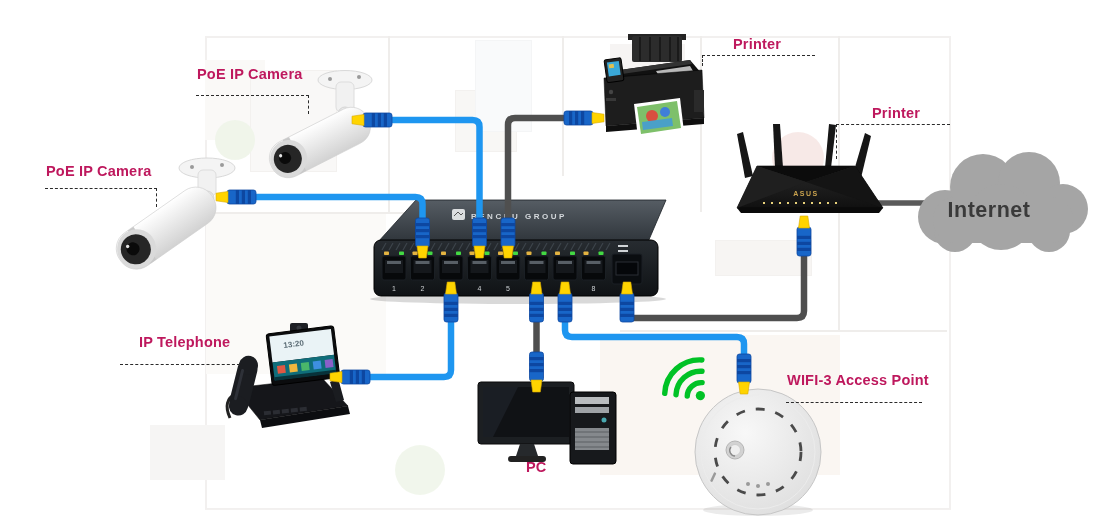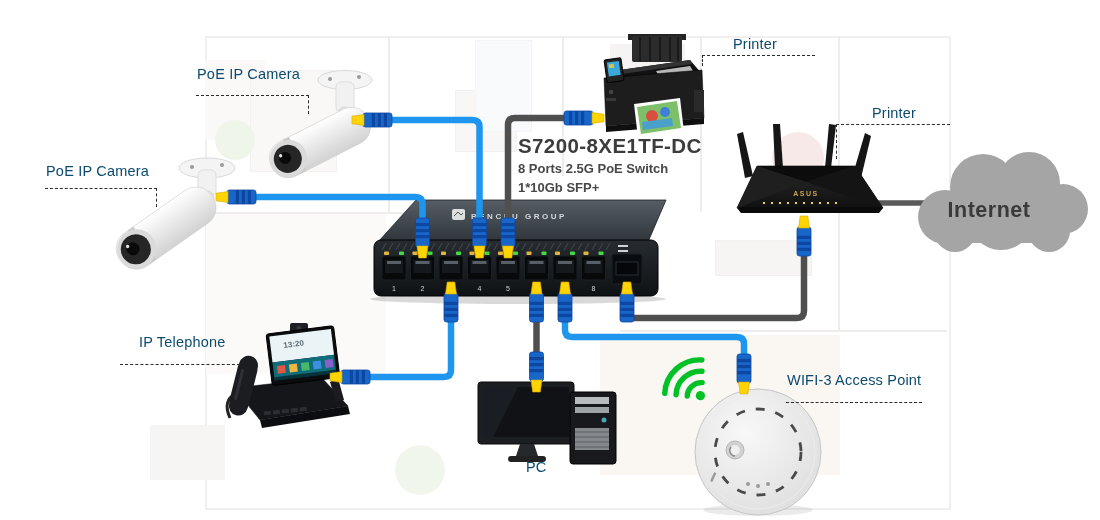--- a/index.html
+++ b/index.html
@@ -2,21 +2,21 @@
 <html><head>
 <meta charset="utf-8">
 <style>
   html,body{margin:0;padding:0;background:#fff;}
   .canvas{position:relative;width:1100px;height:520px;background:#ffffff;overflow:hidden;
           font-family:"Liberation Sans", sans-serif;}
   
   #floorplan{position:absolute;inset:0;opacity:.3;pointer-events:none;}
   .fp{position:absolute;}
   
-  .lbl{position:absolute;font-size:14.5px;font-weight:400;color:#0c4a6e;letter-spacing:.2px;white-space:nowrap;}
+  .lbl{position:absolute;font-size:14.5px;font-weight:700;color:#be185d;letter-spacing:.2px;white-space:nowrap;}
   .dash-h{position:absolute;height:0;border-top:1.6px dashed #2b2b2b;}
   .dash-v{position:absolute;width:0;border-left:1.6px dashed #2b2b2b;}
   
   #switch-title{position:absolute;left:518px;top:134px;color:#3c3c3c;}
   #switch-title .model{font-size:20.5px;font-weight:700;letter-spacing:.4px;}
   #switch-title .spec{font-size:13px;font-weight:700;color:#474747;line-height:1.22;margin-top:3px;}
   svg{position:absolute;overflow:visible;}
   svg text{font-family:"Liberation Sans", sans-serif;}
   .layer{position:absolute;left:0;top:0;pointer-events:none;}
 </style>
@@ -435,19 +435,14 @@
   <div class="dash-v" style="left:836px;top:124px;height:35px;"></div>
 
   <div class="lbl" style="left:139px;top:334px;">IP Telephone</div>
   <div class="dash-h" style="left:120px;top:364px;width:120px;"></div>
 
   <div class="lbl" style="left:526px;top:459px;">PC</div>
 
   <div class="lbl" style="left:787px;top:372px;">WIFI-3 Access Point</div>
   <div class="dash-h" style="left:786px;top:402px;width:136px;"></div>
 
-  <div id="switch-title">
-    <div class="model">S7200-8XE1TF-DC</div>
-    <div class="spec">8 Ports 2.5G PoE Switch</div>
-    <div class="spec">1*10Gb SFP+</div>
-  </div>
 
 </div>
 
 </body></html>

